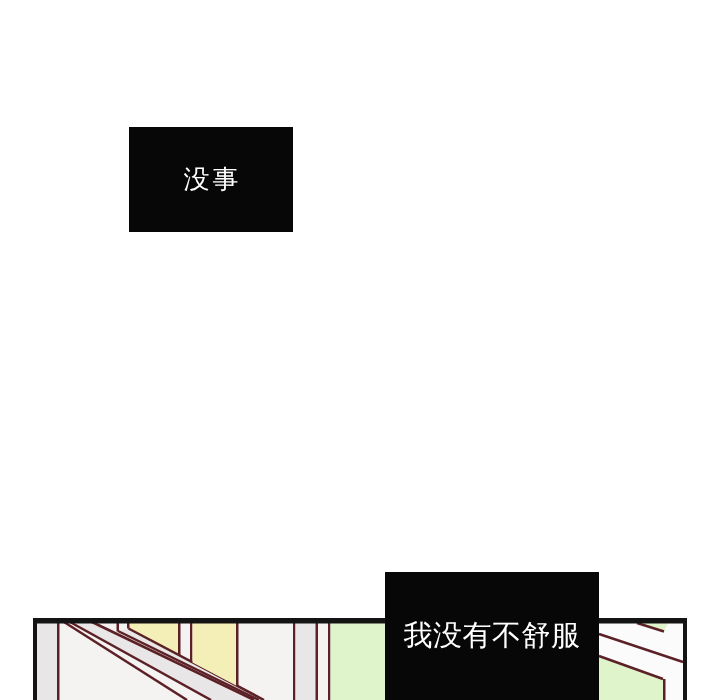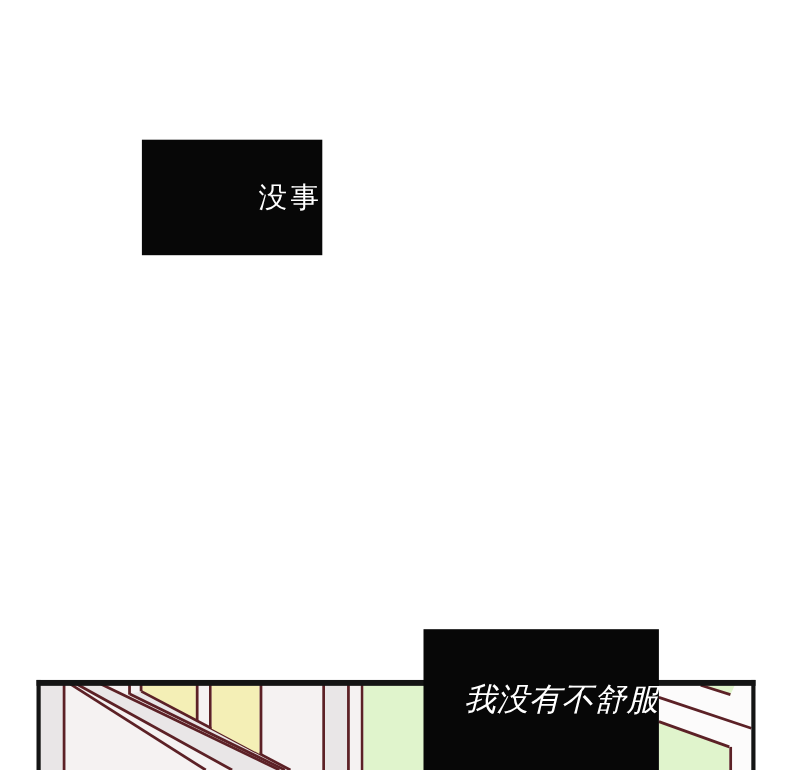--- a/index.html
+++ b/index.html
@@ -21,32 +21,31 @@
     position:relative;
     overflow:hidden;
     font-family:"Liberation Sans","DejaVu Sans",sans-serif;
   }
   .speech-box{
     position:absolute;
     background:var(--box-bg);
     color:var(--box-text);
     display:flex;
     align-items:center;
-    justify-content:flex-end;
+    justify-content:center;
   }
   #box-top{
     left:129px;top:127px;width:164px;height:105px;
     font-size:26px;letter-spacing:3px;text-indent:3px;
   }
   #box-bottom{
     left:385px;top:572px;width:214px;height:128px;
     font-size:29px;letter-spacing:0.5px;
     align-items:flex-start;
     padding-top:44px;
-    font-style:italic;
   }
   #panel-art{
     position:absolute;
     left:33px;top:618px;
     width:654px;height:82px;
     display:block;
   }
   .maroon{fill:var(--beam-line);}
   .maroon-line{stroke:var(--beam-line);stroke-width:2.5;}
   .yellow{fill:var(--window-yellow);}

